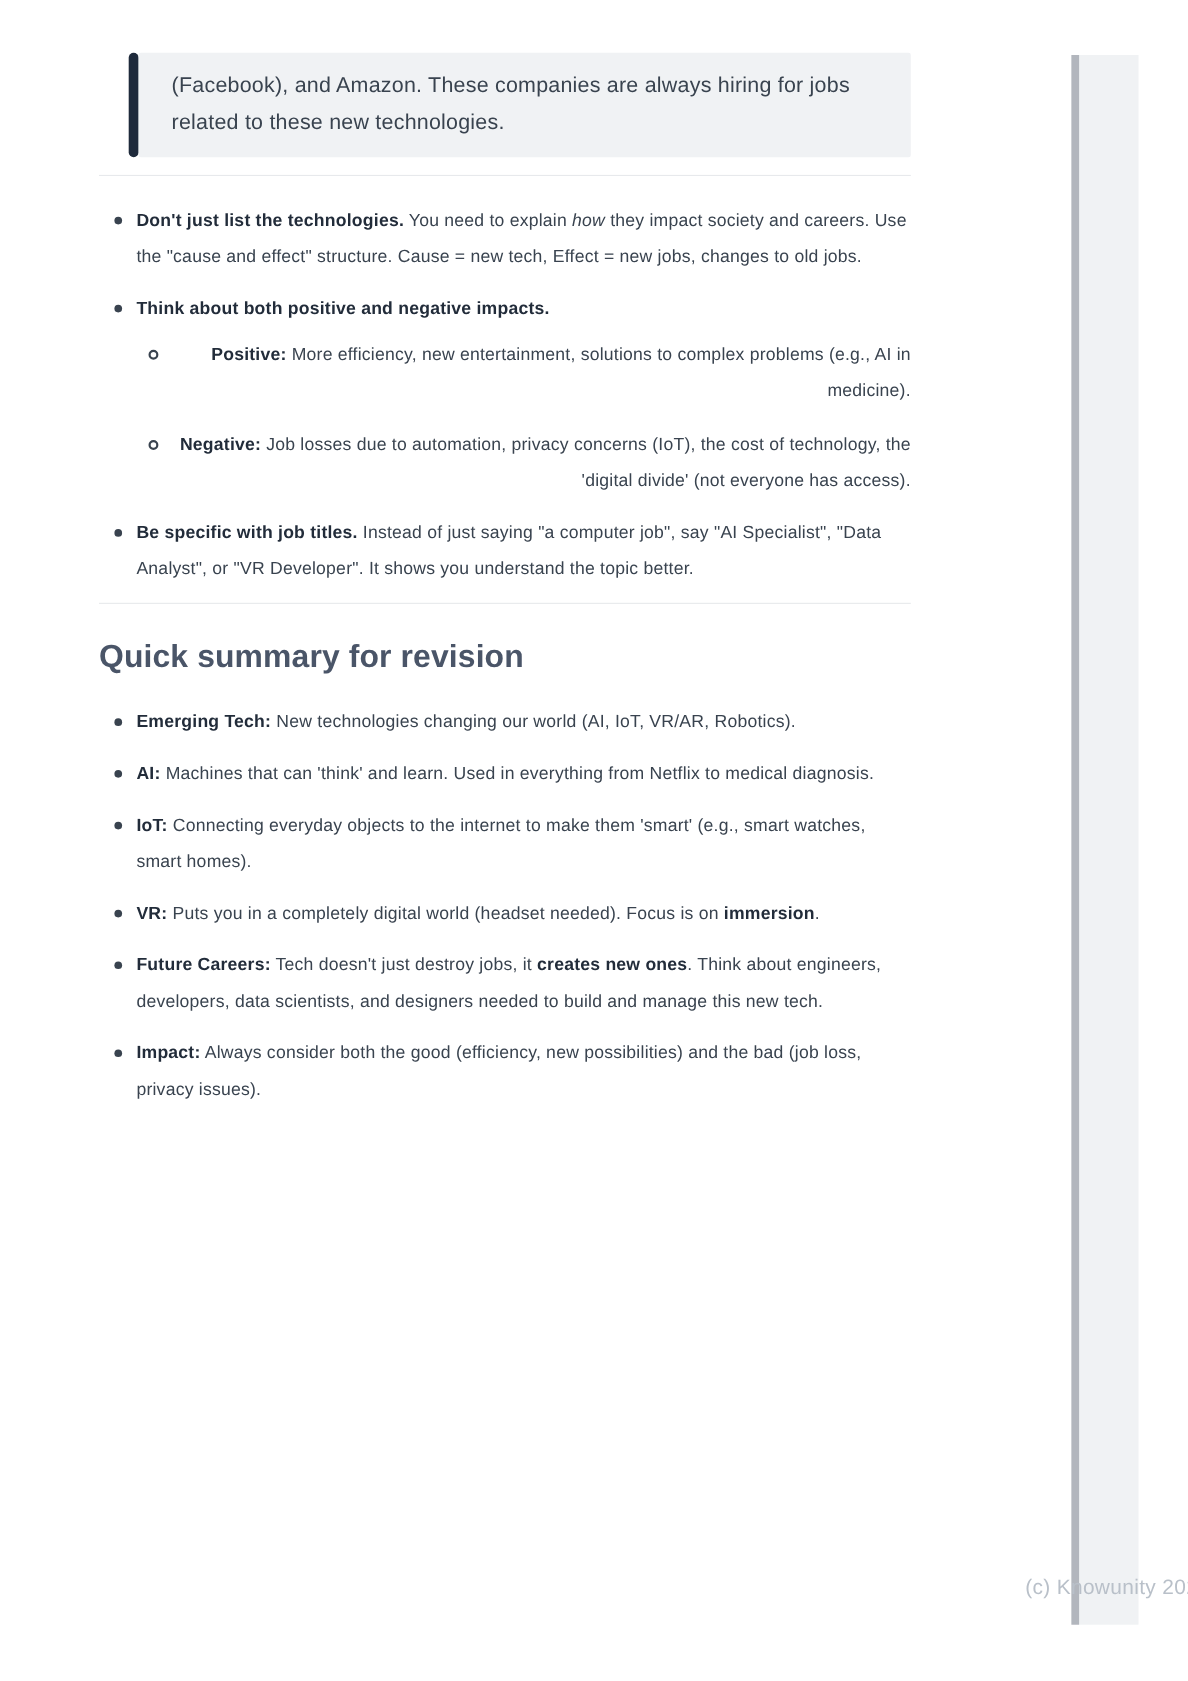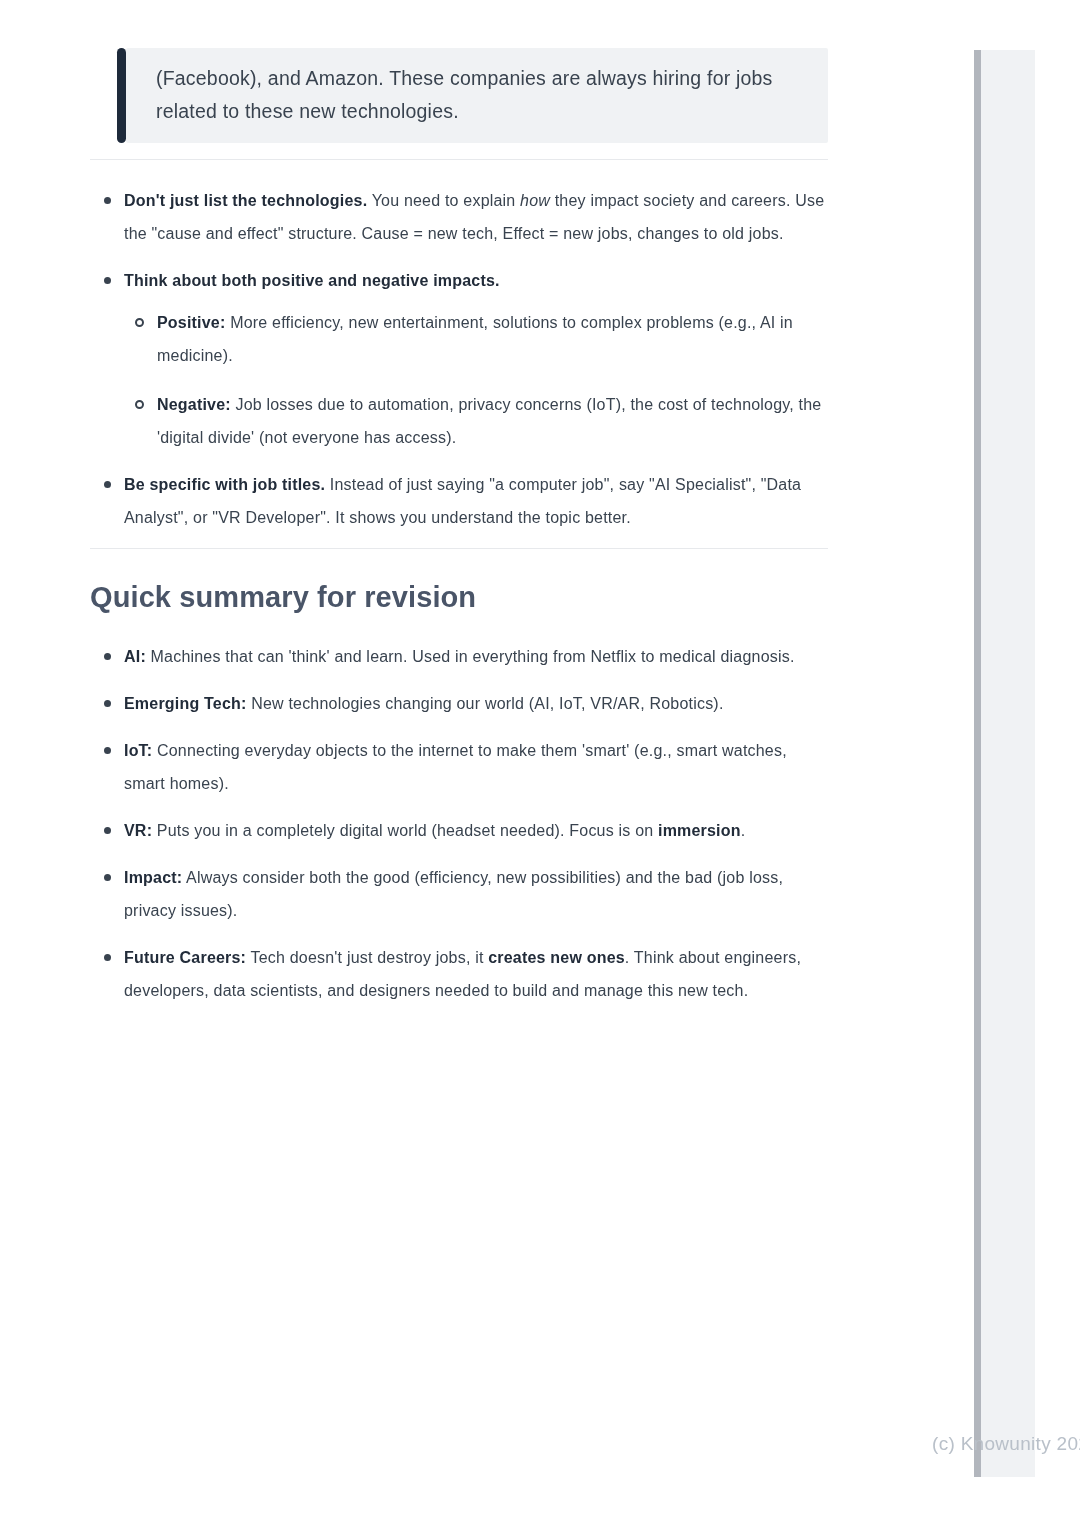--- a/index.html
+++ b/index.html
@@ -43,21 +43,21 @@
   .list{
     list-style:none;margin:24px 0 0 0;padding:0;
     font-size:16px;line-height:33px;color:var(--body);letter-spacing:.2px;
   }
   .list>li{position:relative;padding-left:34px;margin-bottom:14px;}
   .list>li::before{
     content:"";position:absolute;left:14px;top:13px;
     width:7px;height:7px;border-radius:50%;background:var(--body);
   }
   .sublist{list-style:none;margin:9px 0 0 0;padding:0;}
-  .sublist>li{position:relative;padding-left:33px;margin-bottom:16px;}
+  .sublist>li{position:relative;padding-left:33px;margin-bottom:16px;text-align:right;}
   .sublist>li:last-child{margin-bottom:0;}
   .sublist>li::before{
     content:"";position:absolute;left:11px;top:12px;
     width:5px;height:5px;border-radius:50%;
     border:2.5px solid var(--body);background:transparent;
   }
 
   .b{font-weight:700;color:var(--bold);}
   .i{font-style:italic;}
 
@@ -94,26 +94,26 @@
             </ul></li>
           <li><span class="b">Be specific with job titles.</span><span> Instead of just saying "a computer job", say "AI Specialist", "Data Analyst", or "VR Developer". It shows you understand the topic better.</span></li>
         </ul>
     </section>
 
     <hr class="divider">
 
     <section>
       <h2 class="heading">Quick summary for revision</h2>
       <ul class="list">
+          <li><span class="b">Emerging Tech:</span><span> New technologies changing our world (AI, IoT, VR/AR, Robotics).</span></li>
           <li><span class="b">AI:</span><span> Machines that can 'think' and learn. Used in everything from Netflix to medical diagnosis.</span></li>
-          <li><span class="b">Emerging Tech:</span><span> New technologies changing our world (AI, IoT, VR/AR, Robotics).</span></li>
           <li><span class="b">IoT:</span><span> Connecting everyday objects to the internet to make them 'smart' (e.g., smart watches, smart homes).</span></li>
           <li><span class="b">VR:</span><span> Puts you in a completely digital world (headset needed). Focus is on </span><span class="b">immersion</span><span>.</span></li>
+          <li><span class="b">Future Careers:</span><span> Tech doesn't just destroy jobs, it </span><span class="b">creates new ones</span><span>. Think about engineers, developers, data scientists, and designers needed to build and manage this new tech.</span></li>
           <li><span class="b">Impact:</span><span> Always consider both the good (efficiency, new possibilities) and the bad (job loss, privacy issues).</span></li>
-          <li><span class="b">Future Careers:</span><span> Tech doesn't just destroy jobs, it </span><span class="b">creates new ones</span><span>. Think about engineers, developers, data scientists, and designers needed to build and manage this new tech.</span></li>
         </ul>
     </section>
 
   </div>
 
   <div class="scroll-track"></div>
   <div class="scroll-thumb"></div>
 
   <div class="watermark">(c) Knowunity 2025</div>
 

